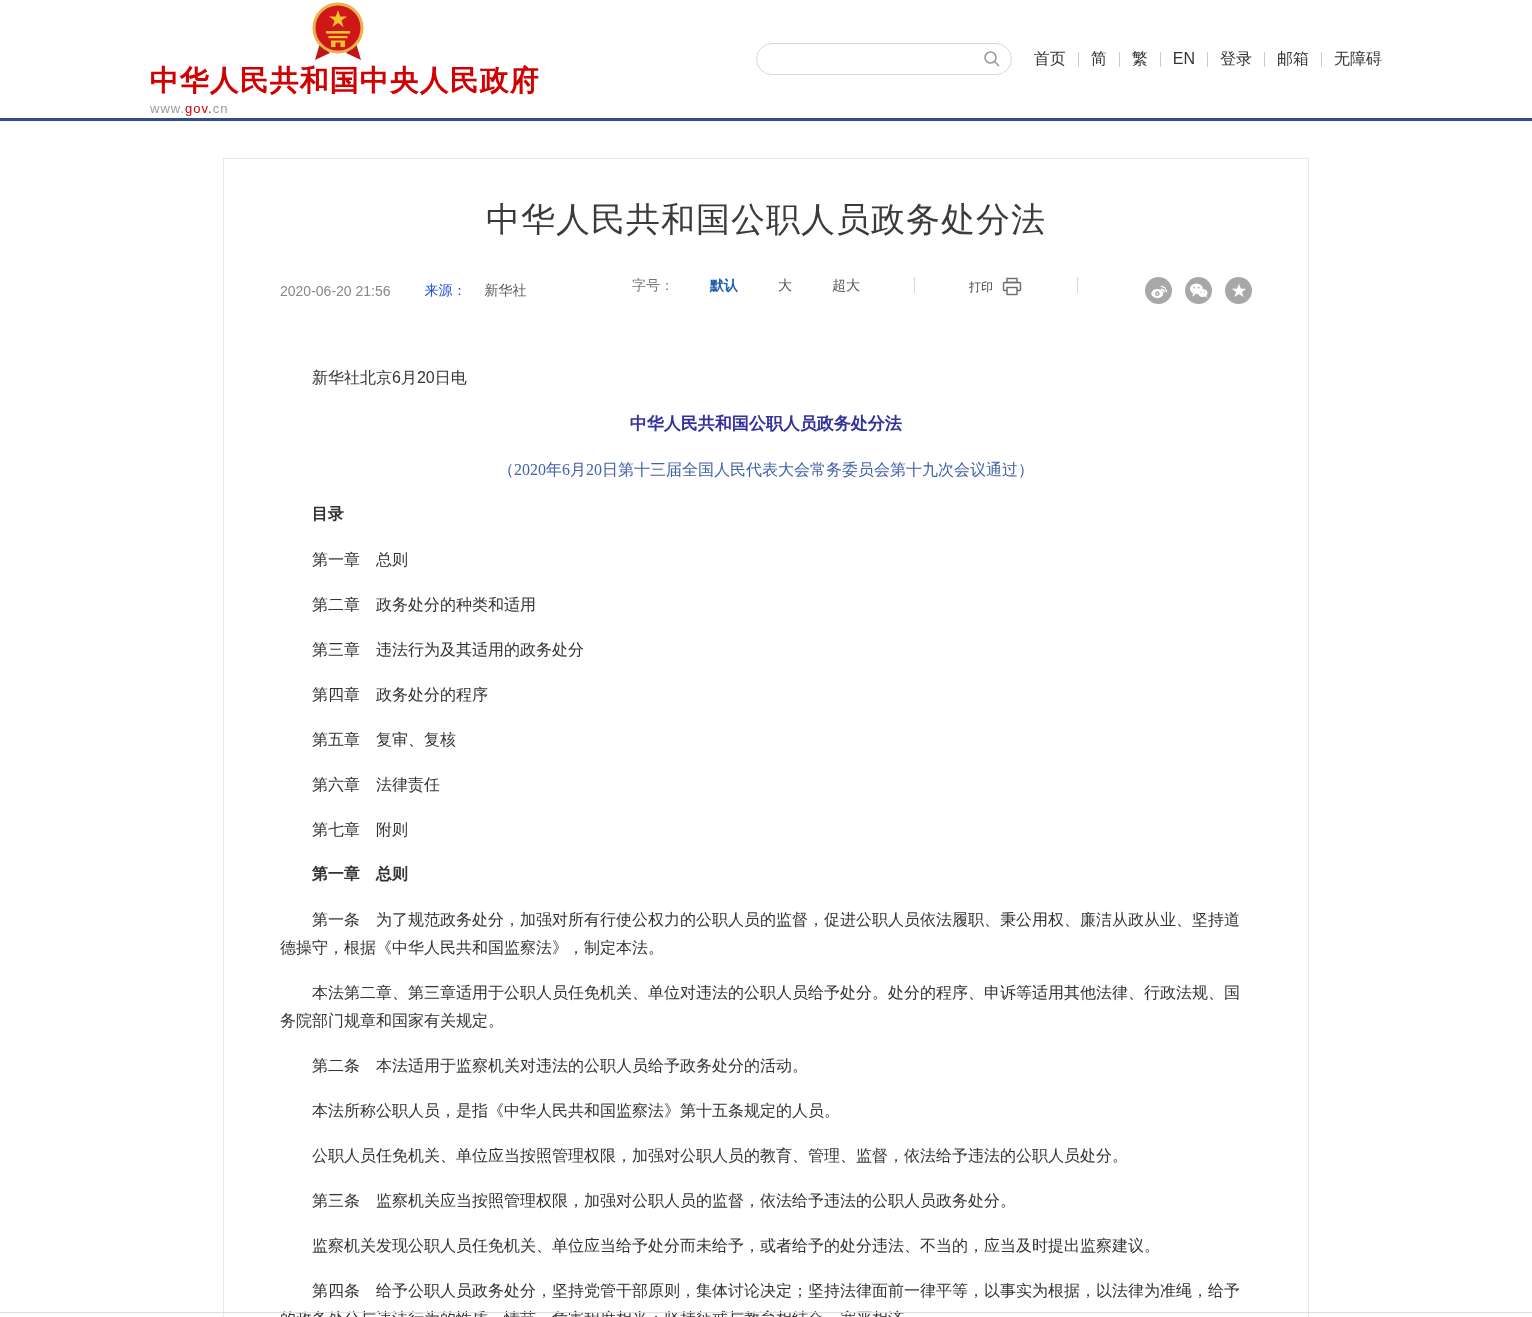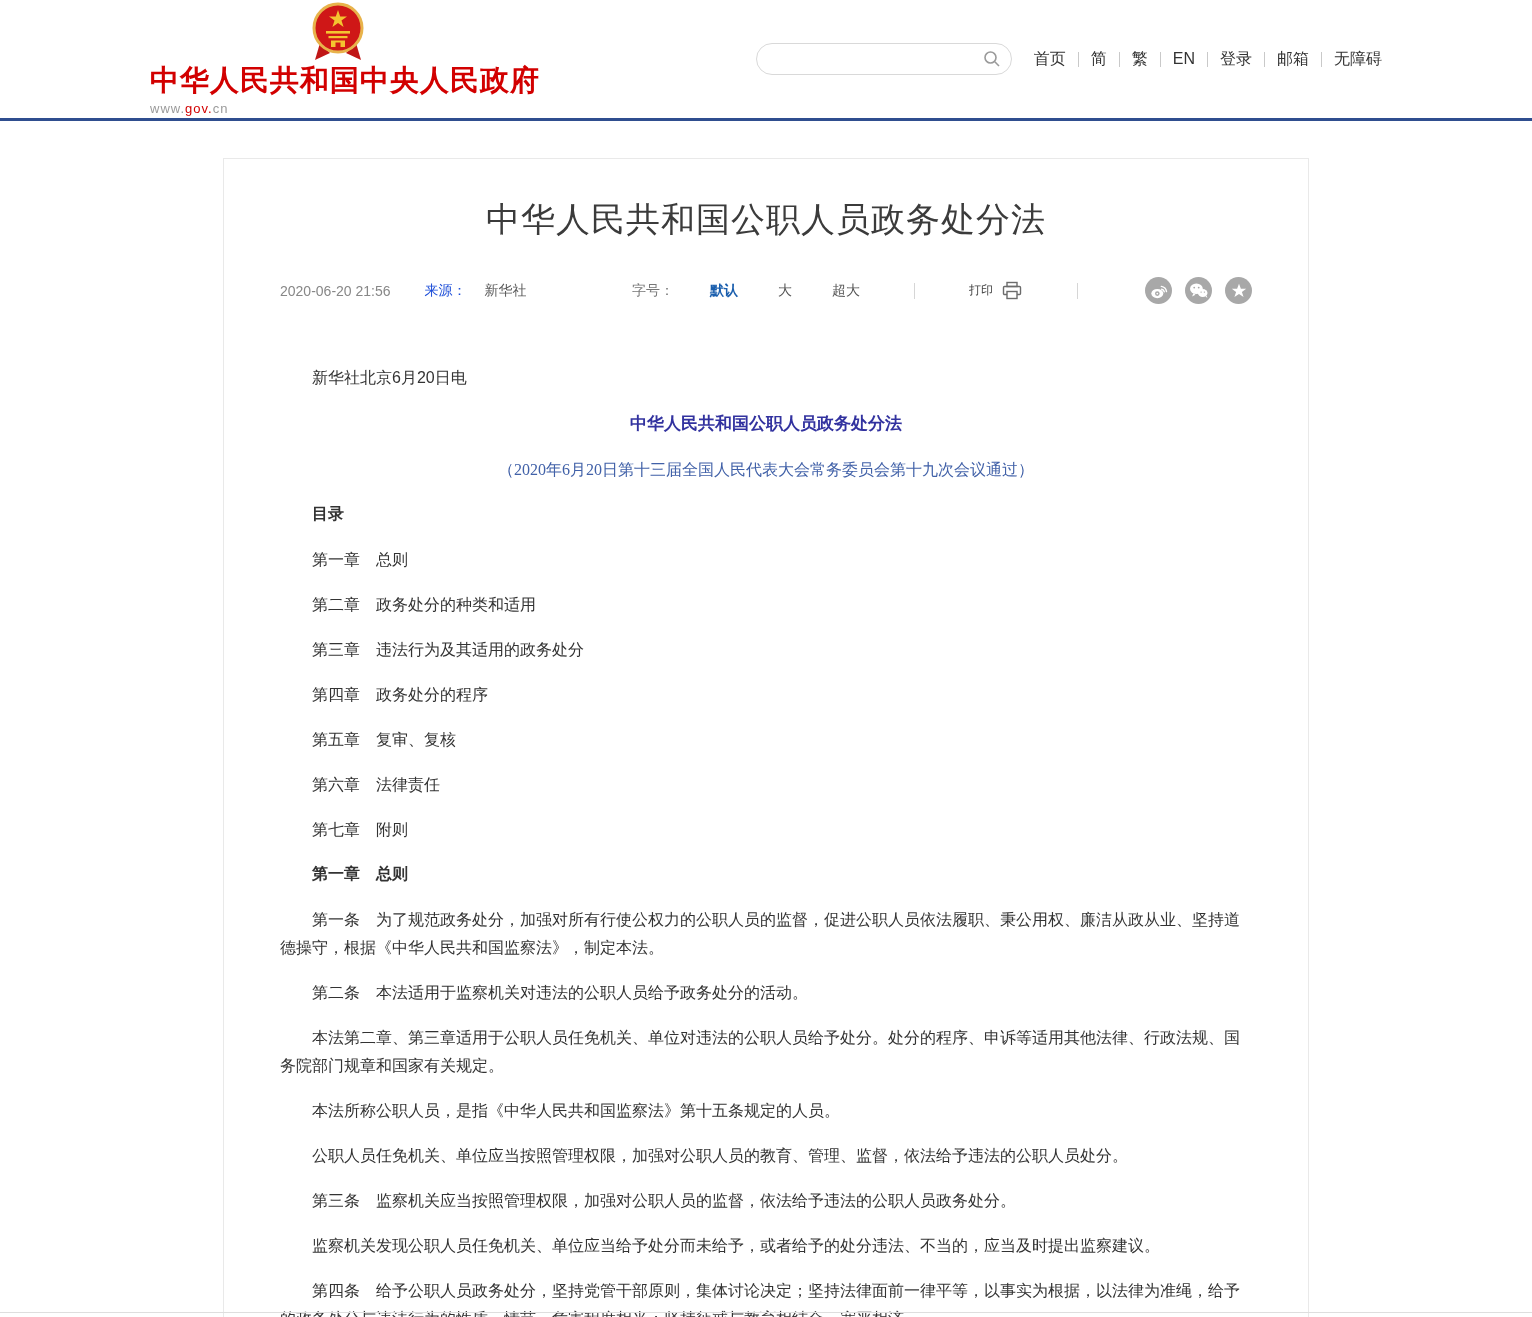--- a/index.html
+++ b/index.html
@@ -24,21 +24,21 @@
   .header-rule { height:3px; background:#2f4e8f; }
 
   
   .card { width:1086px; margin:37px auto 0; background:#fff; border:1px solid #e9e9e9; border-bottom:none; padding:38px 0 80px; }
   .article-title { text-align:center; font-size:34px; font-weight:500; color:#3b3b3b; letter-spacing:1px; }
   .meta-row { width:972px; margin:34px auto 0; display:flex; align-items:center; justify-content:space-between; font-size:14px; color:#888; }
   .meta-left { display:flex; align-items:center; }
   .meta-date { margin-right:34px; color:#878787; }
   .meta-source-label { color:#1d4ed8; margin-right:18px; }
   .meta-source { color:#5a5a5a; }
-  .meta-right { display:flex; align-items:center;gap:32px; }
+  .meta-right { display:flex; align-items:flex-start;gap:32px; }
   .fs-label { color:#777; }
   .fs-opt { margin-left:8px; color:#555; cursor:pointer; }
   .fs-opt.active { color:#1b5fae; font-weight:bold; margin-left:4px; }
   .meta-sep { display:inline-block; width:0; height:16px; border-left:1px solid #d6d6d6; margin:0 22px; }
   .print-wrap { display:flex; align-items:center; color:#444; font-size:12px; cursor:pointer; }
   .print-wrap svg { margin-left:8px; }
   .share-group { display:flex; align-items:center; }
   .share-circle { width:27px; height:27px; border-radius:50%; background:#a8a8a8; display:flex; align-items:center; justify-content:center; margin-left:13px; cursor:pointer; }
 
   
@@ -165,22 +165,22 @@
     <p class="p-bold">目录</p>
     <p>第一章　总则</p>
     <p>第二章　政务处分的种类和适用</p>
     <p>第三章　违法行为及其适用的政务处分</p>
     <p>第四章　政务处分的程序</p>
     <p>第五章　复审、复核</p>
     <p>第六章　法律责任</p>
     <p>第七章　附则</p>
     <p class="p-bold">第一章　总则</p>
     <p>第一条　为了规范政务处分，加强对所有行使公权力的公职人员的监督，促进公职人员依法履职、秉公用权、廉洁从政从业、坚持道德操守，根据《中华人民共和国监察法》，制定本法。</p>
+    <p>本法第二章、第三章适用于公职人员任免机关、单位对违法的公职人员给予处分。处分的程序、申诉等适用其他法律、行政法规、国务院部门规章和国家有关规定。</p>
     <p>第二条　本法适用于监察机关对违法的公职人员给予政务处分的活动。</p>
-    <p>本法第二章、第三章适用于公职人员任免机关、单位对违法的公职人员给予处分。处分的程序、申诉等适用其他法律、行政法规、国务院部门规章和国家有关规定。</p>
     <p>本法所称公职人员，是指《中华人民共和国监察法》第十五条规定的人员。</p>
     <p>公职人员任免机关、单位应当按照管理权限，加强对公职人员的教育、管理、监督，依法给予违法的公职人员处分。</p>
     <p>第三条　监察机关应当按照管理权限，加强对公职人员的监督，依法给予违法的公职人员政务处分。</p>
     <p>监察机关发现公职人员任免机关、单位应当给予处分而未给予，或者给予的处分违法、不当的，应当及时提出监察建议。</p>
     <p>第四条　给予公职人员政务处分，坚持党管干部原则，集体讨论决定；坚持法律面前一律平等，以事实为根据，以法律为准绳，给予的政务处分与违法行为的性质、情节、危害程度相当；坚持惩戒与教育相结合，宽严相济。</p>
   </article>
 </main>
 
 <div class="footer-rule"></div>
 

